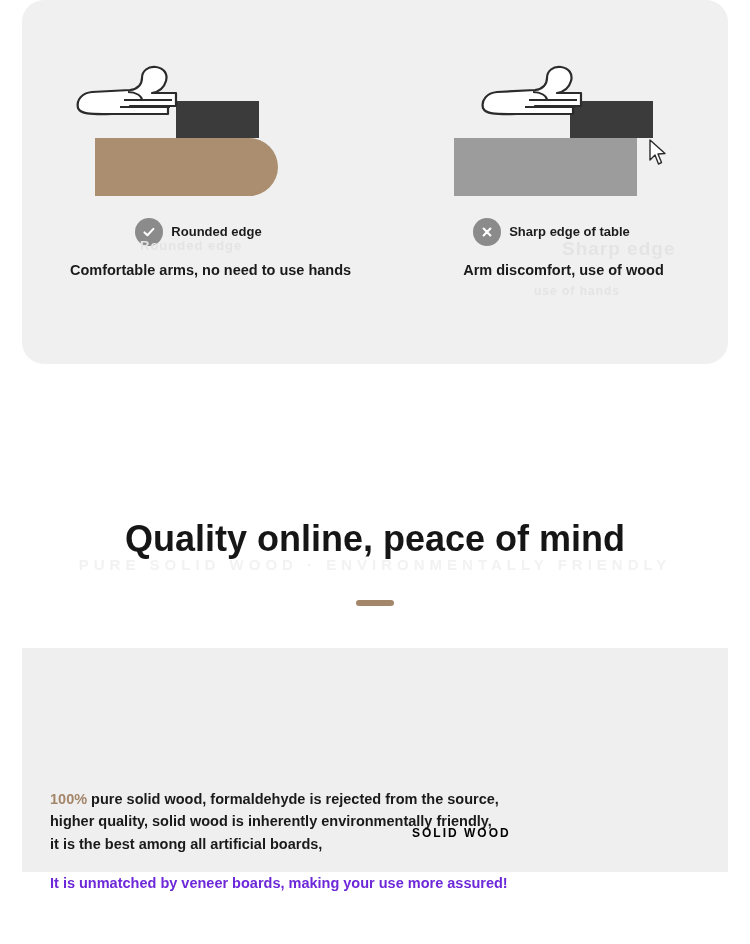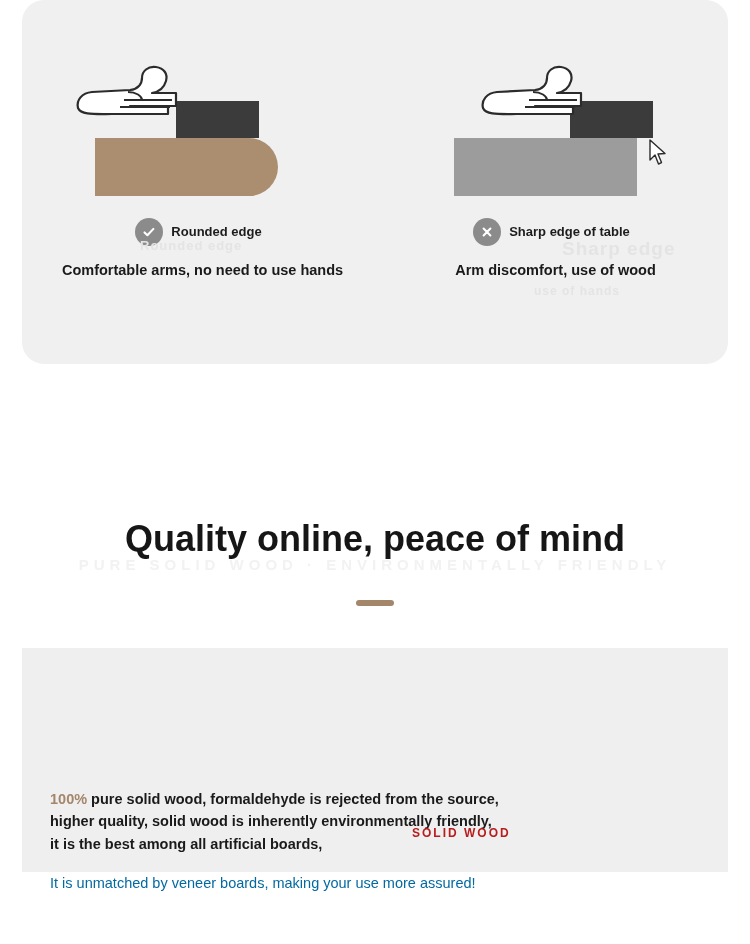--- a/index.html
+++ b/index.html
@@ -69,21 +69,21 @@
     background: #8b8b8b; color: #fff;
     display: flex; align-items: center; justify-content: center;
     flex: 0 0 auto;
   }
   .badge svg { display: block; }
   .badge-text {
     font-size: 13px; font-weight: bold; color: #1c1c1c; line-height: 1.25;
     max-width: 150px;
   }
   .caption {
-    position: absolute; top: 262px; left: 4px; width: 353px;
+    position: absolute; top: 262px; left: 12px; width: 353px;
     text-align: center;
     font-size: 14.5px; font-weight: bold; color: #1a1a1a;
   }
   .ghost {
     position: absolute;
     color: #e4e4e4; font-weight: bold; letter-spacing: 1px;
     white-space: nowrap; pointer-events: none;
   }
   .ghost-1 { top: 238px; left: 118px; font-size: 13px; }
   .ghost-2 { top: 238px; left: 540px; font-size: 19px; text-align: center; }
@@ -116,25 +116,25 @@
   }
   .body-text {
     position: absolute; left: 28px; top: 140px; width: 620px;
   }
   .body-line {
     font-size: 14.5px; font-weight: bold; color: #1a1a1a; line-height: 1.55;
   }
   .body-line .pct { color: #a4866a; }
   .body-emph {
     margin-top: 20px;
-    font-size: 14.5px; font-weight: normal; color: #0369a1;
+    font-size: 14.5px; font-weight: bold; color: #6d28d9;
   }
   .ghost-4 {
     position: absolute; left: 390px; top: 178px;
-    font-size: 12px; color: #b91c1c; font-weight: bold; letter-spacing: 2px;
+    font-size: 12px; color: #000000; font-weight: bold; letter-spacing: 2px;
   }
 </style>
 </head>
 <body>
 
 <div class="page">
 
   <div class="panel-compare">
 
     <div class="compare-col col-left">

